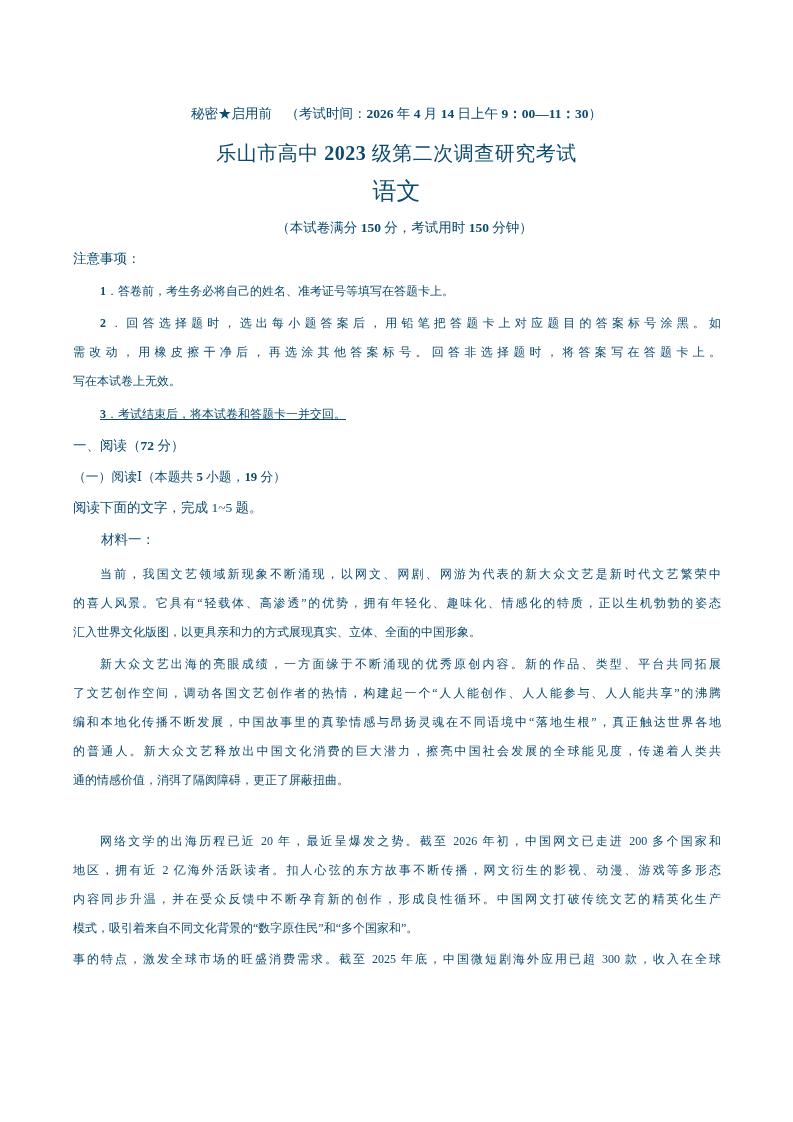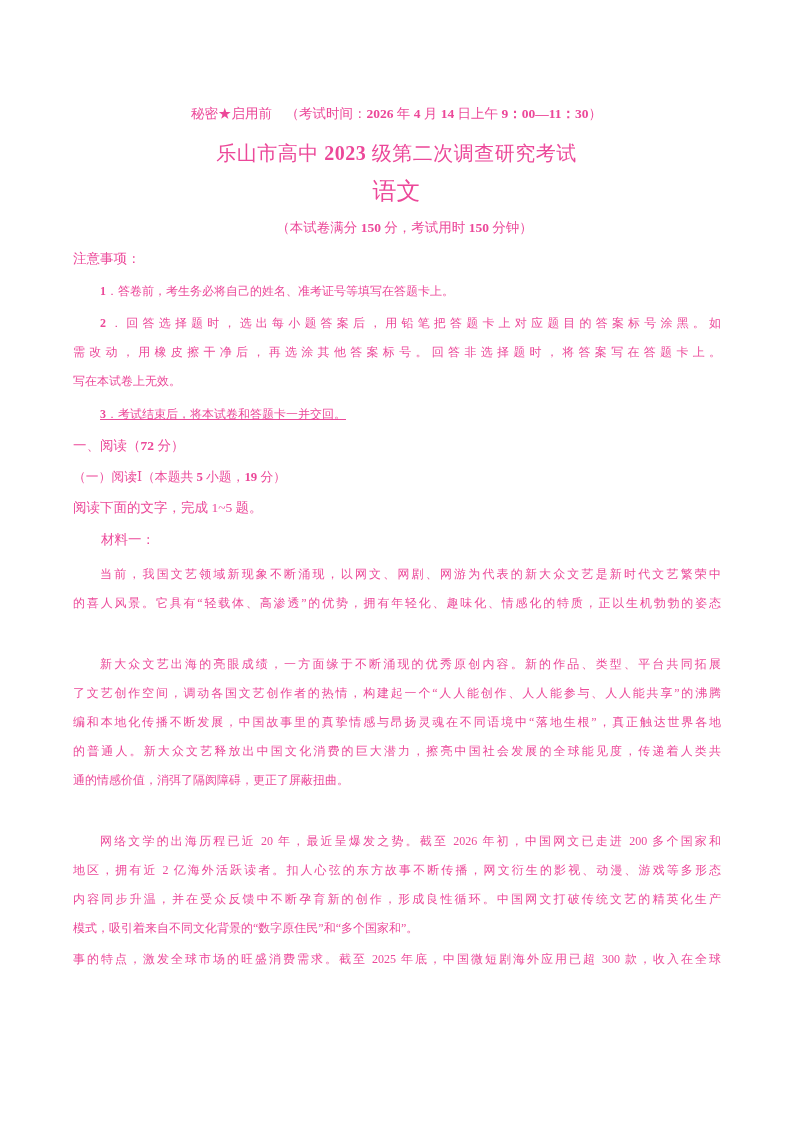--- a/index.html
+++ b/index.html
@@ -3,21 +3,21 @@
   <meta charset="utf-8">
   <style>
     html, body { margin: 0; padding: 0; background: #ffffff; }
     .page {
       position: relative;
       width: 793px;
       height: 1041px;
       background: #ffffff;
       overflow: hidden;
       font-family: "Liberation Serif", "DejaVu Serif", serif;
-      color: #ec4899;
+      color: #0c4a6e;
     }
     .blk {
       position: absolute;
       left: 73px;
       width: 648px;
       box-sizing: border-box;
     }
     .centered {
       position: absolute;
       left: 0;
@@ -90,20 +90,21 @@
 
   <div class="blk single small" style="top:463px;"><span>（一）阅读Ⅰ（本题共 </span><b>5</b><span> 小题，</span><b>19</b><span> 分）</span></div>
 
   <div class="blk single" style="top:494px;">阅读下面的文字，完成 1~5 题。</div>
 
   <div class="blk single indent" style="top:526px;">材料一：</div>
 
   <div class="blk indent" style="top:560px;">
       <div class="line first j">当前，我国文艺领域新现象不断涌现，以网文、网剧、网游为代表的新大众文艺是新时代文艺繁荣中</div>
       <div class="line j">的喜人风景。它具有“轻载体、高渗透”的优势，拥有年轻化、趣味化、情感化的特质，正以生机勃勃的姿态</div>
+      <div class="line">汇入世界文化版图，以更具亲和力的方式展现真实、立体、全面的中国形象。</div>
     </div>
 
   <div class="blk indent" style="top:650px;">
       <div class="line first j">新大众文艺出海的亮眼成绩，一方面缘于不断涌现的优秀原创内容。新的作品、类型、平台共同拓展</div>
       <div class="line j">了文艺创作空间，调动各国文艺创作者的热情，构建起一个“人人能创作、人人能参与、人人能共享”的沸腾</div>
       <div class="line j">编和本地化传播不断发展，中国故事里的真挚情感与昂扬灵魂在不同语境中“落地生根”，真正触达世界各地</div>
       <div class="line j">的普通人。新大众文艺释放出中国文化消费的巨大潜力，擦亮中国社会发展的全球能见度，传递着人类共</div>
       <div class="line">通的情感价值，消弭了隔阂障碍，更正了屏蔽扭曲。</div>
     </div>
 

